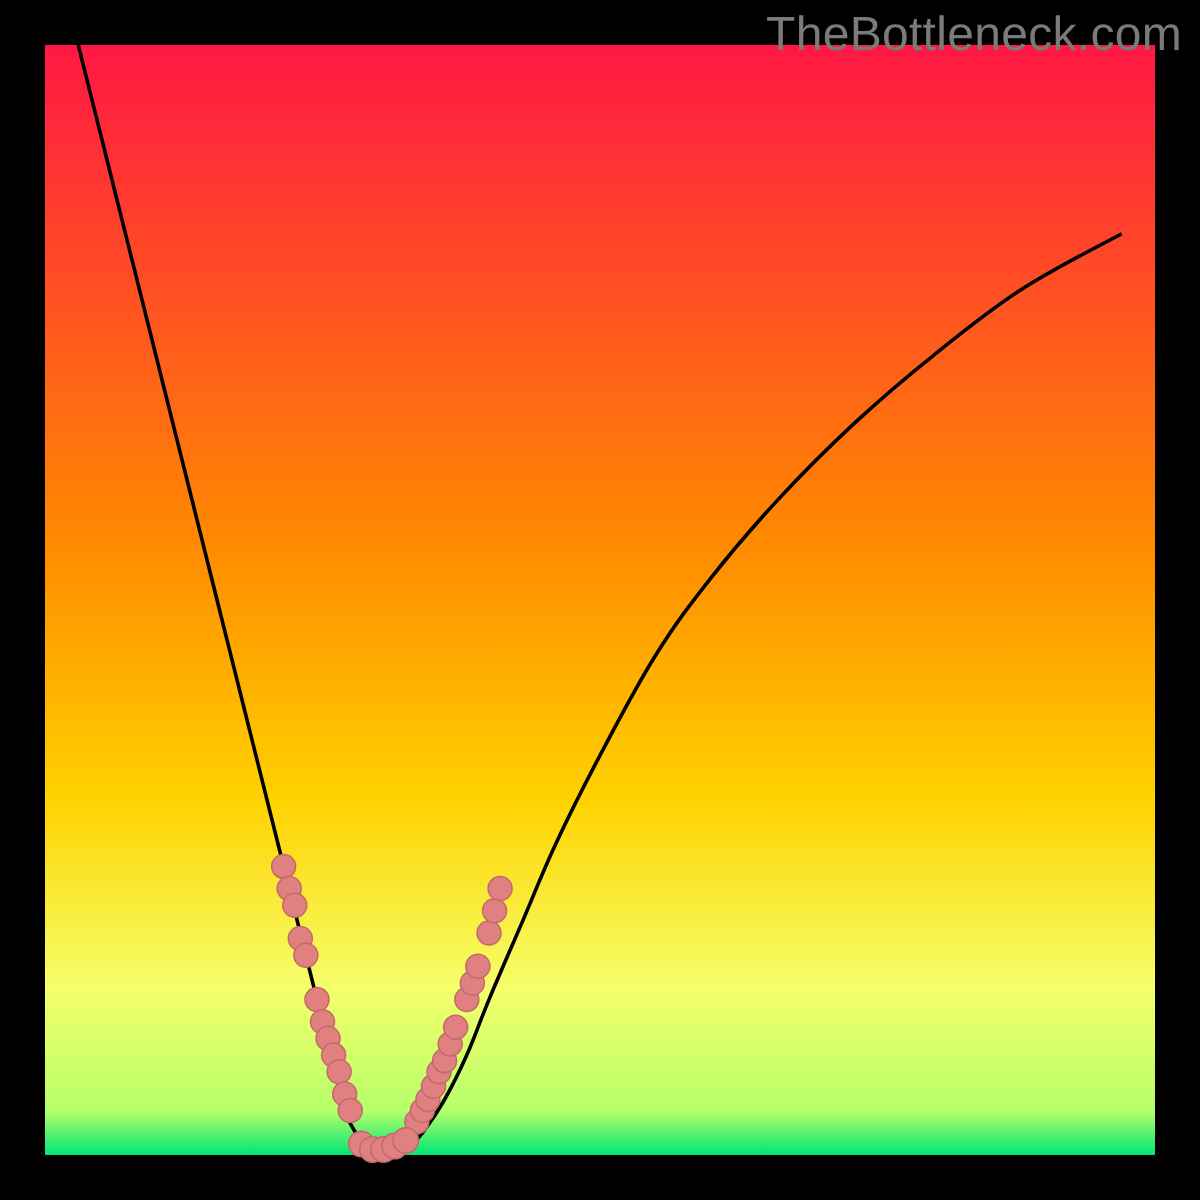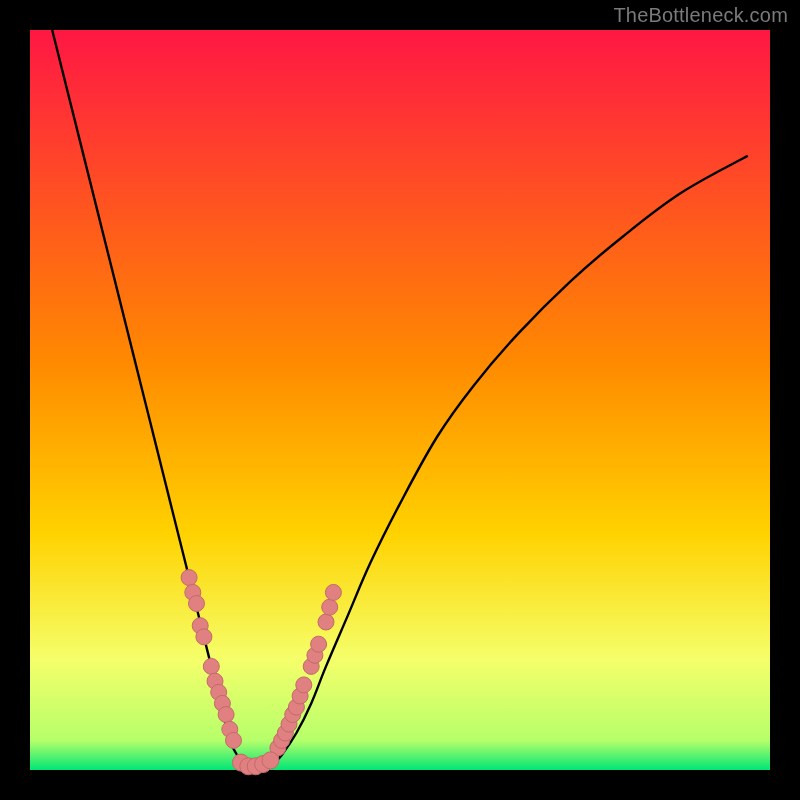--- a/index.html
+++ b/index.html
@@ -16,21 +16,21 @@
     height: 800px;
   }
   svg {
     display: block;
   }
   .watermark {
     position: absolute;
     top: 4px;
     right: 12px;
     font-family: Arial, Helvetica, sans-serif;
-    font-size: 20px;
+    font-size: 32px;
     color: #7a7a7a;
     letter-spacing: 0.2px;
   }
 </style>
 </head>
 <body>
 
 <div class="stage">
 
   <svg id="chart-svg" width="800" height="800" viewBox="0 0 800 800">

